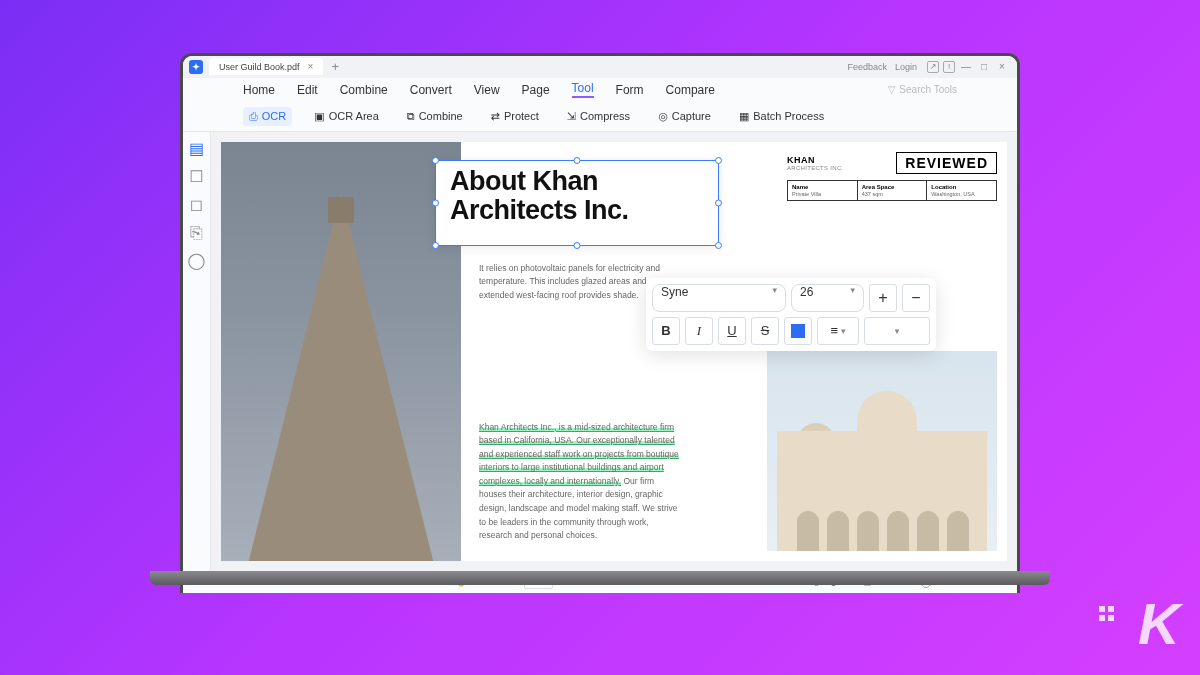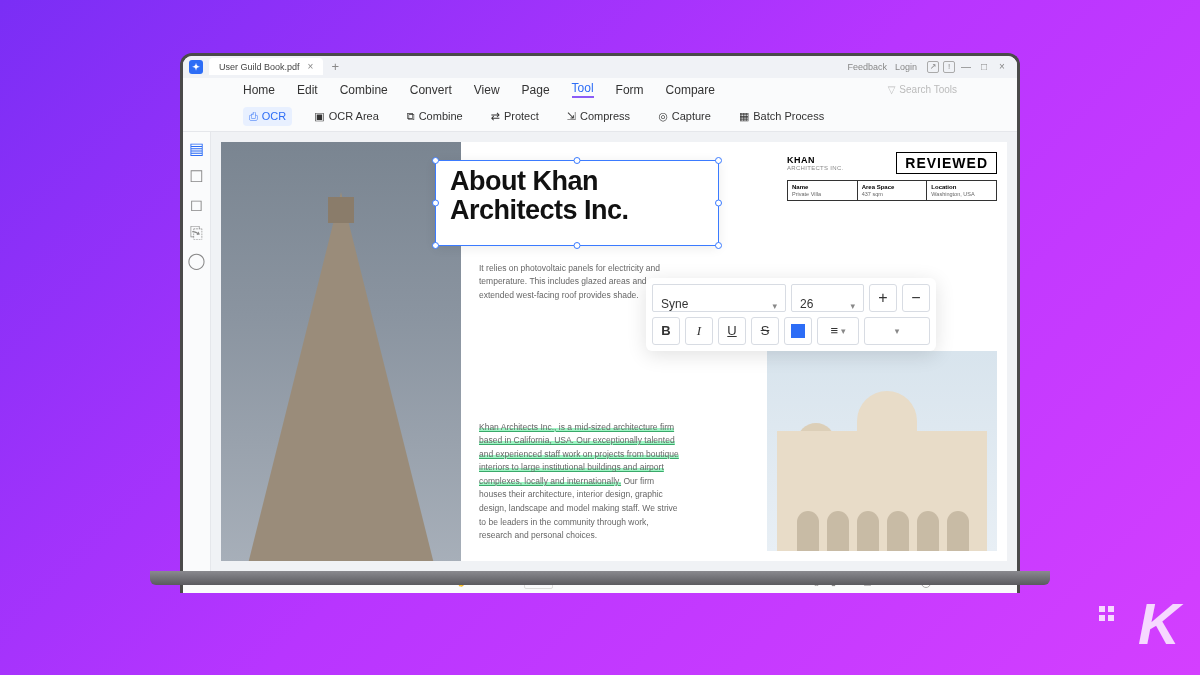--- a/index.html
+++ b/index.html
@@ -76,21 +76,21 @@
 .stamp-cell { flex:1; border-right:1px solid #333; padding:3px 4px; }
 .stamp-cell:last-child { border-right:none; }
 .stamp-label { font-size:6px; font-weight:700; margin-bottom:1px; }
 .stamp-val { font-size:5.5px; color:#666; }
 .intro-text { font-size:8px; color:#666; margin-top:8px; }
 
 
 .fmt-panel { position:absolute; left:435px; top:146px; width:290px; background:#fff; border-radius:6px; box-shadow:0 4px 20px rgba(0,0,0,.12); padding:6px; z-index:10; }
 .fmt-row { display:flex; gap:5px; margin-bottom:5px; }
 .fmt-row:last-child{margin-bottom:0;}
-.fmt-sel { height:28px; border:1px solid #d8dce3; border-radius:2px; display:flex; align-items:flex-end; padding:0 8px; font-size:12px; color:#333; justify-content:space-between; }
+.fmt-sel { height:28px; border:1px solid #d8dce3; border-radius:8px; display:flex; align-items:flex-start; padding:0 8px; font-size:12px; color:#333; justify-content:space-between; }
 .fmt-sel.font { flex:1; }
 .fmt-sel.size { width:73px;gap:25px; }
 .fmt-btn { width:28px; height:28px; border:1px solid #d8dce3; border-radius:3px; display:flex; align-items:center; justify-content:center; font-size:13px; color:#333; }
 .fmt-btn.plus,.fmt-btn.minus{font-size:16px;font-weight:300;}
 .fmt-btn.bold{font-weight:800;}
 .fmt-btn.italic{font-style:italic;font-family:serif;}
 .fmt-btn.underline{text-decoration:underline;}
 .fmt-btn.strike{text-decoration:line-through;}
 .fmt-color-swatch { width:14px; height:14px; background:#2d6df6; }
 .fmt-btn.align{width:42px;gap:3px;}

